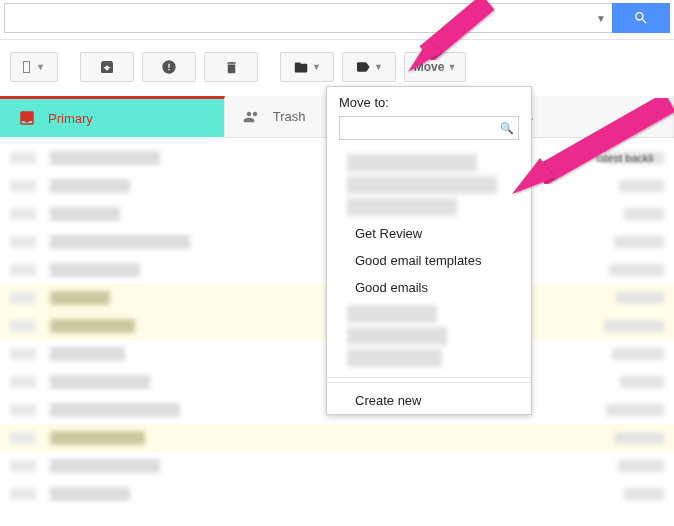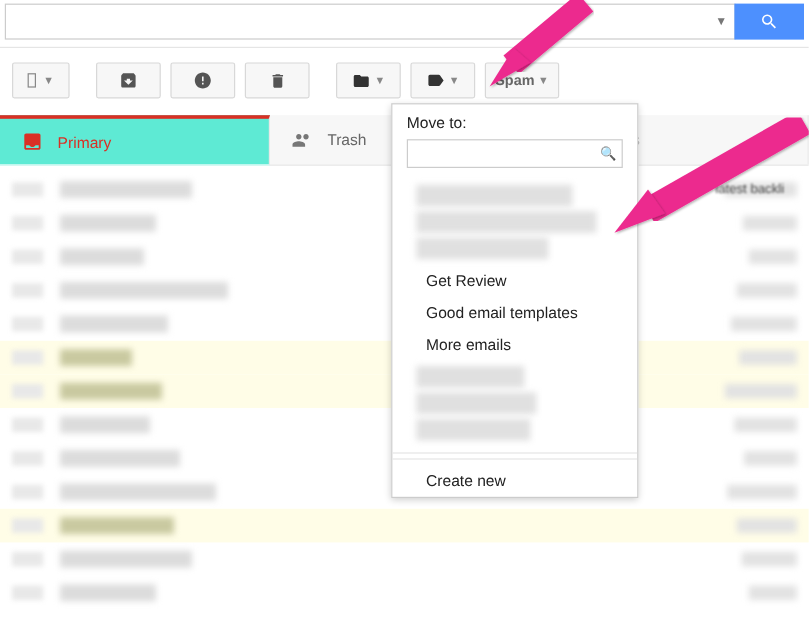--- a/index.html
+++ b/index.html
@@ -84,21 +84,21 @@
   </div>
   <div class="gap2"></div>
   <div class="tbtn" style="width:54px">
     <svg width="16" height="16" viewBox="0 0 24 24">
         <path fill="#333" d="M17.63 5.84C17.27 5.33 16.67 5 16 5L5 5.01C3.9 5.01 3 5.9 3 7v10c0 1.1.9 1.99 2 1.99L16 19c.67 0 1.27-.33 1.63-.84L22 12l-4.37-6.16z"></path>
       </svg>
     <span class="dd">▼</span>
   </div>
   <div class="gap2"></div>
   <div class="tbtn" style="width:62px">
-    <span class="more-lbl">Spam</span>
+    <span class="more-lbl">Move</span>
     <span class="dd">▼</span>
   </div>
 </div>
 
 <div class="tabs">
   <div class="tab active">
     <svg class="tico" width="18" height="18" viewBox="0 0 24 24">
         <path d="M19 3H5c-1.1 0-2 .9-2 2v14c0 1.1.9 2 2 2h14c1.1 0 2-.9 2-2V5c0-1.1-.9-2-2-2zm0 16H5v-3h3.56c.69 1.19 1.97 2 3.45 2s2.75-.81 3.45-2H19v3z"></path>
       </svg>
     <span>Primary</span>
@@ -187,21 +187,21 @@
   <div class="menu-title">Move to:</div>
   <div class="menu-search">
     <span class="ms-ic">🔍</span>
   </div>
   <div class="mlist">
     <div class="mblur" style="width:130px"></div>
     <div class="mblur" style="width:150px"></div>
     <div class="mblur" style="width:110px"></div>
     <div class="mitem">Get Review</div>
     <div class="mitem">Good email templates</div>
-    <div class="mitem">More emails</div>
+    <div class="mitem">Good emails</div>
     <div class="mblur" style="width:90px"></div>
     <div class="mblur" style="width:100px"></div>
     <div class="mblur" style="width:95px"></div>
   </div>
   <div class="msep"></div>
   <div class="msep"></div>
   <div class="mitem">Create new</div>
 </div>
 
 <div class="arrow" style="left:398px;top:-4px">

